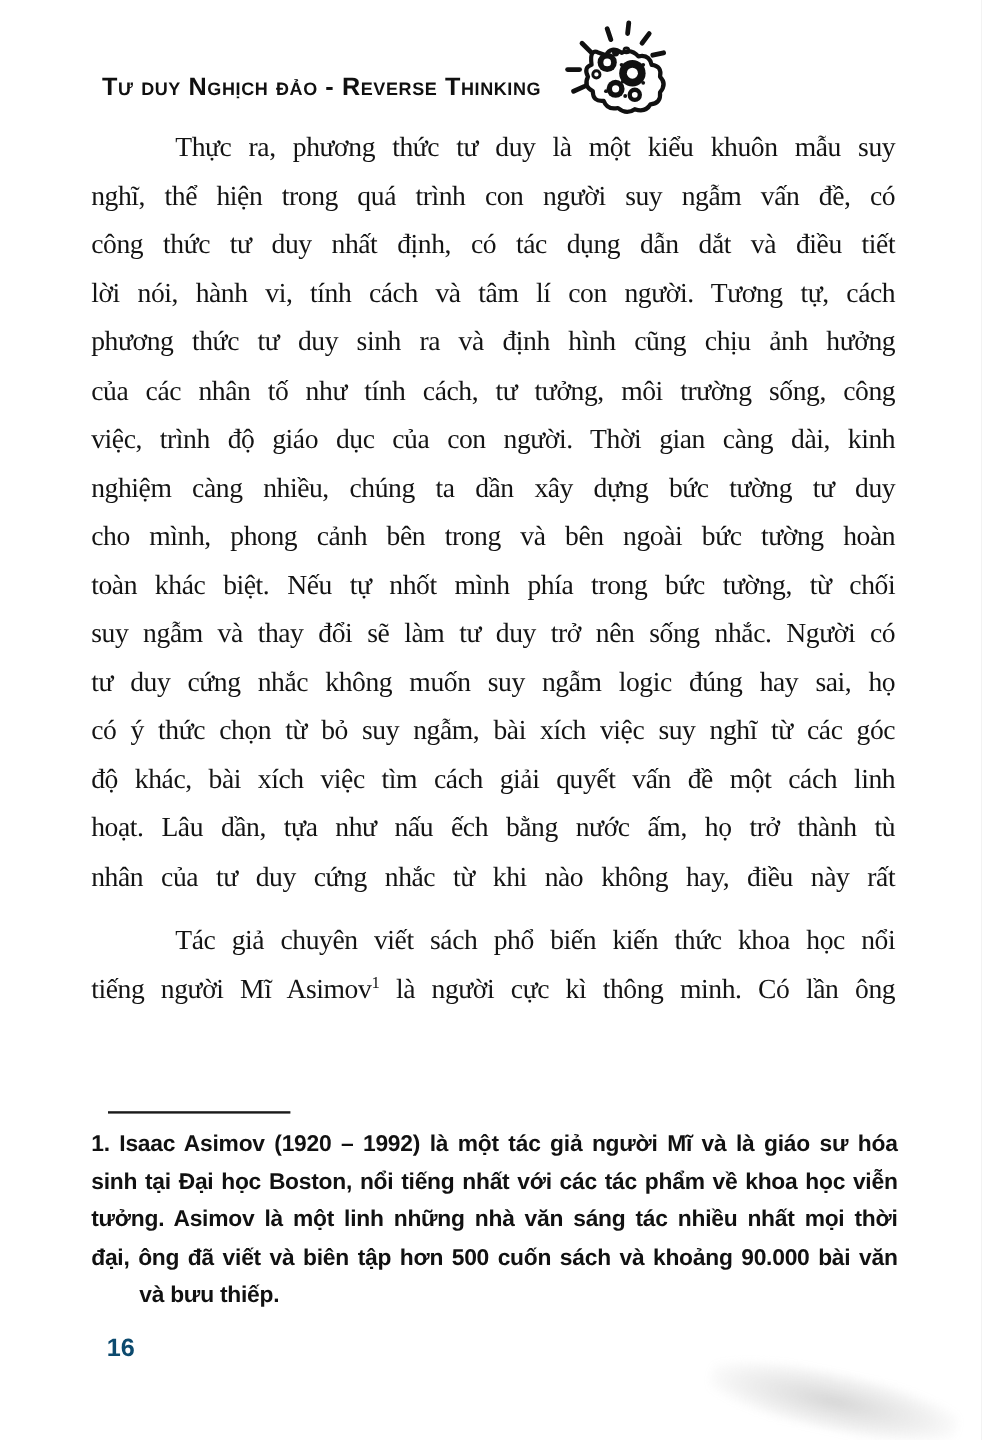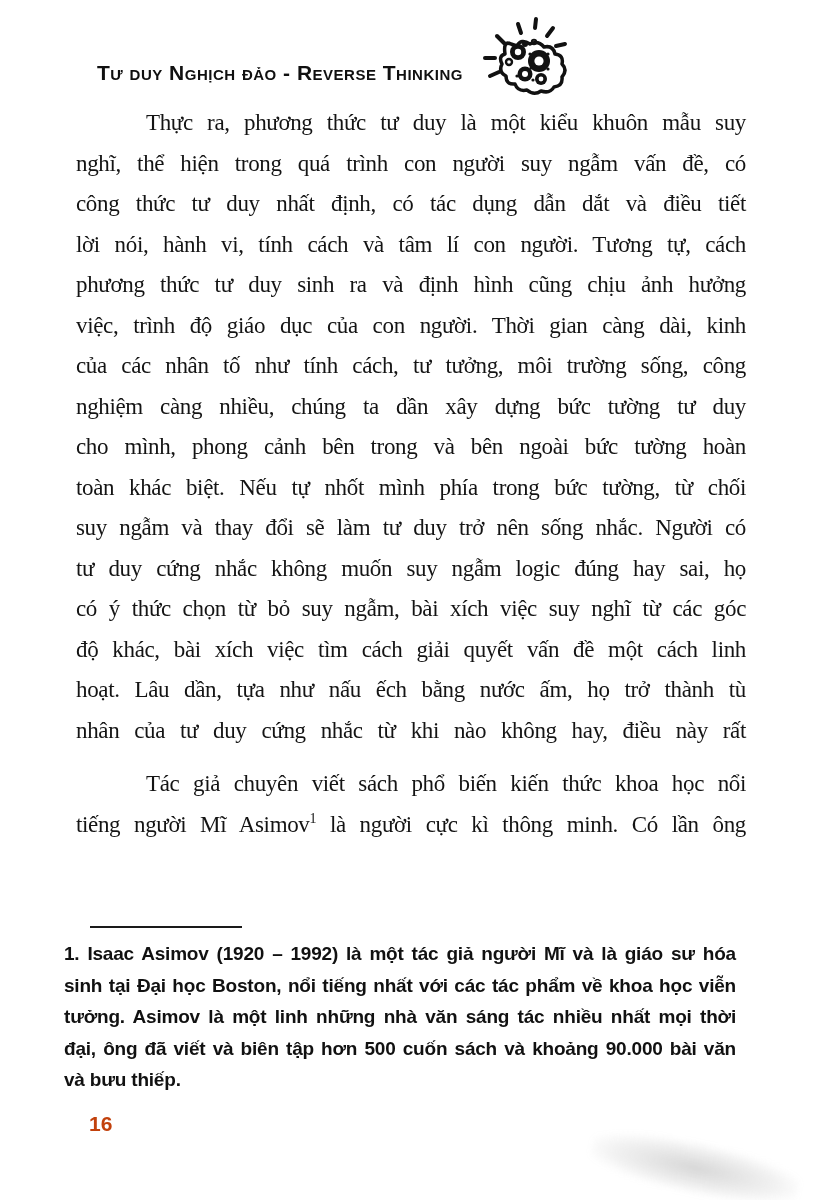--- a/index.html
+++ b/index.html
@@ -6,21 +6,21 @@
   .page{
     position:relative;
     width:818px;height:1200px;
     background:#ffffff;
     overflow:hidden;
     font-family:"Liberation Serif", serif;
     color:#141414;
   }
   
   .hdr{
-    position:absolute;top:14px;left:97px;
+    position:absolute;top:14px;left:85px;
     display:flex;align-items:center;gap:10px;
   }
   .hdr-title{
     font-family:"Liberation Sans", sans-serif;
     font-weight:bold;
     font-variant:small-caps;
     font-size:21px;
     letter-spacing:.5px;
     color:#101010;
     white-space:nowrap;
@@ -47,41 +47,41 @@
   .line.indent{text-indent:70px;}
   .para2{margin-top:13px;}
   sup.fnref{font-size:14px;line-height:0;vertical-align:super;}
   
   .fn-rule{
     position:absolute;left:90px;top:926px;
     width:152px;height:0;
     border-top:2.5px solid #1a1a1a;
   }
   .footnote{
-    position:absolute;left:64px;top:938px;width:672px;
+    position:absolute;left:76px;top:938px;width:672px;
     font-family:"Liberation Sans", sans-serif;
     font-weight:bold;
     font-size:19px;
     letter-spacing:-0.2px;
     line-height:31.5px;
     color:#111;
   }
   .fn-line{
     text-align:justify;
     text-align-last:justify;
     height:31.5px;
   }
-  .fn-line.lastline{text-align:left;text-align-last:left;}
+  .fn-line.lastline{text-align:left;text-align-last:left;margin-left:40px;}
   
   .pagenum{
     position:absolute;left:89px;top:1112px;
     font-family:"Liberation Sans", sans-serif;
     font-weight:bold;
     font-size:21px;
-    color:#c2410c;
+    color:#0c4a6e;
   }
   
   .smudge{
     position:absolute;right:18px;bottom:8px;
     width:210px;height:48px;
     transform:rotate(12deg);
     background:radial-gradient(ellipse at center, rgba(110,110,110,0.28) 0%, rgba(140,140,140,0.12) 55%, rgba(160,160,160,0) 78%);
     filter:blur(3px);
     pointer-events:none;
   }
@@ -130,22 +130,22 @@
     </svg>
   </div>
 
   <div class="bodytext">
     <div>
       <div class="line indent">Thực ra, phương thức tư duy là một kiểu khuôn mẫu suy</div>
       <div class="line">nghĩ, thể hiện trong quá trình con người suy ngẫm vấn đề, có</div>
       <div class="line">công thức tư duy nhất định, có tác dụng dẫn dắt và điều tiết</div>
       <div class="line">lời nói, hành vi, tính cách và tâm lí con người. Tương tự, cách</div>
       <div class="line">phương thức tư duy sinh ra và định hình cũng chịu ảnh hưởng</div>
+      <div class="line">của các nhân tố như tính cách, tư tưởng, môi trường sống, công</div>
       <div class="line">việc, trình độ giáo dục của con người. Thời gian càng dài, kinh</div>
-      <div class="line">của các nhân tố như tính cách, tư tưởng, môi trường sống, công</div>
       <div class="line">nghiệm càng nhiều, chúng ta dần xây dựng bức tường tư duy</div>
       <div class="line">cho mình, phong cảnh bên trong và bên ngoài bức tường hoàn</div>
       <div class="line">toàn khác biệt. Nếu tự nhốt mình phía trong bức tường, từ chối</div>
       <div class="line">suy ngẫm và thay đổi sẽ làm tư duy trở nên sống nhắc. Người có</div>
       <div class="line">tư duy cứng nhắc không muốn suy ngẫm logic đúng hay sai, họ</div>
       <div class="line">có ý thức chọn từ bỏ suy ngẫm, bài xích việc suy nghĩ từ các góc</div>
       <div class="line">độ khác, bài xích việc tìm cách giải quyết vấn đề một cách linh</div>
       <div class="line">hoạt. Lâu dần, tựa như nấu ếch bằng nước ấm, họ trở thành tù</div>
       <div class="line">nhân của tư duy cứng nhắc từ khi nào không hay, điều này rất</div>
     </div>

